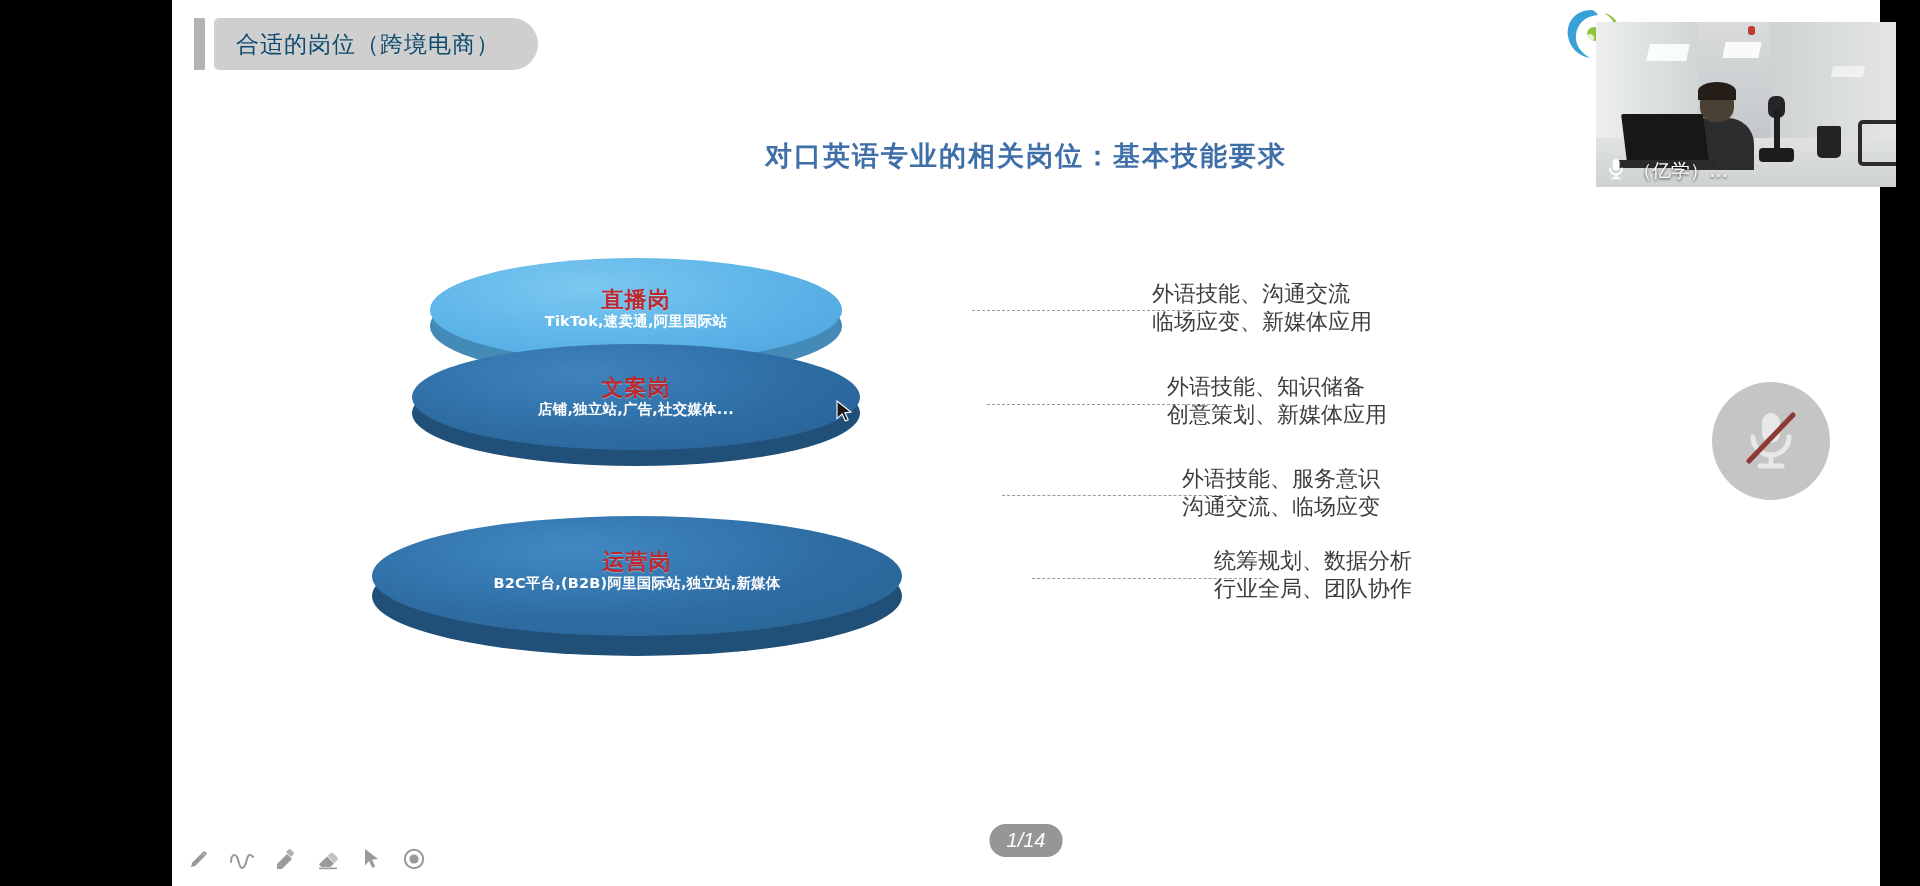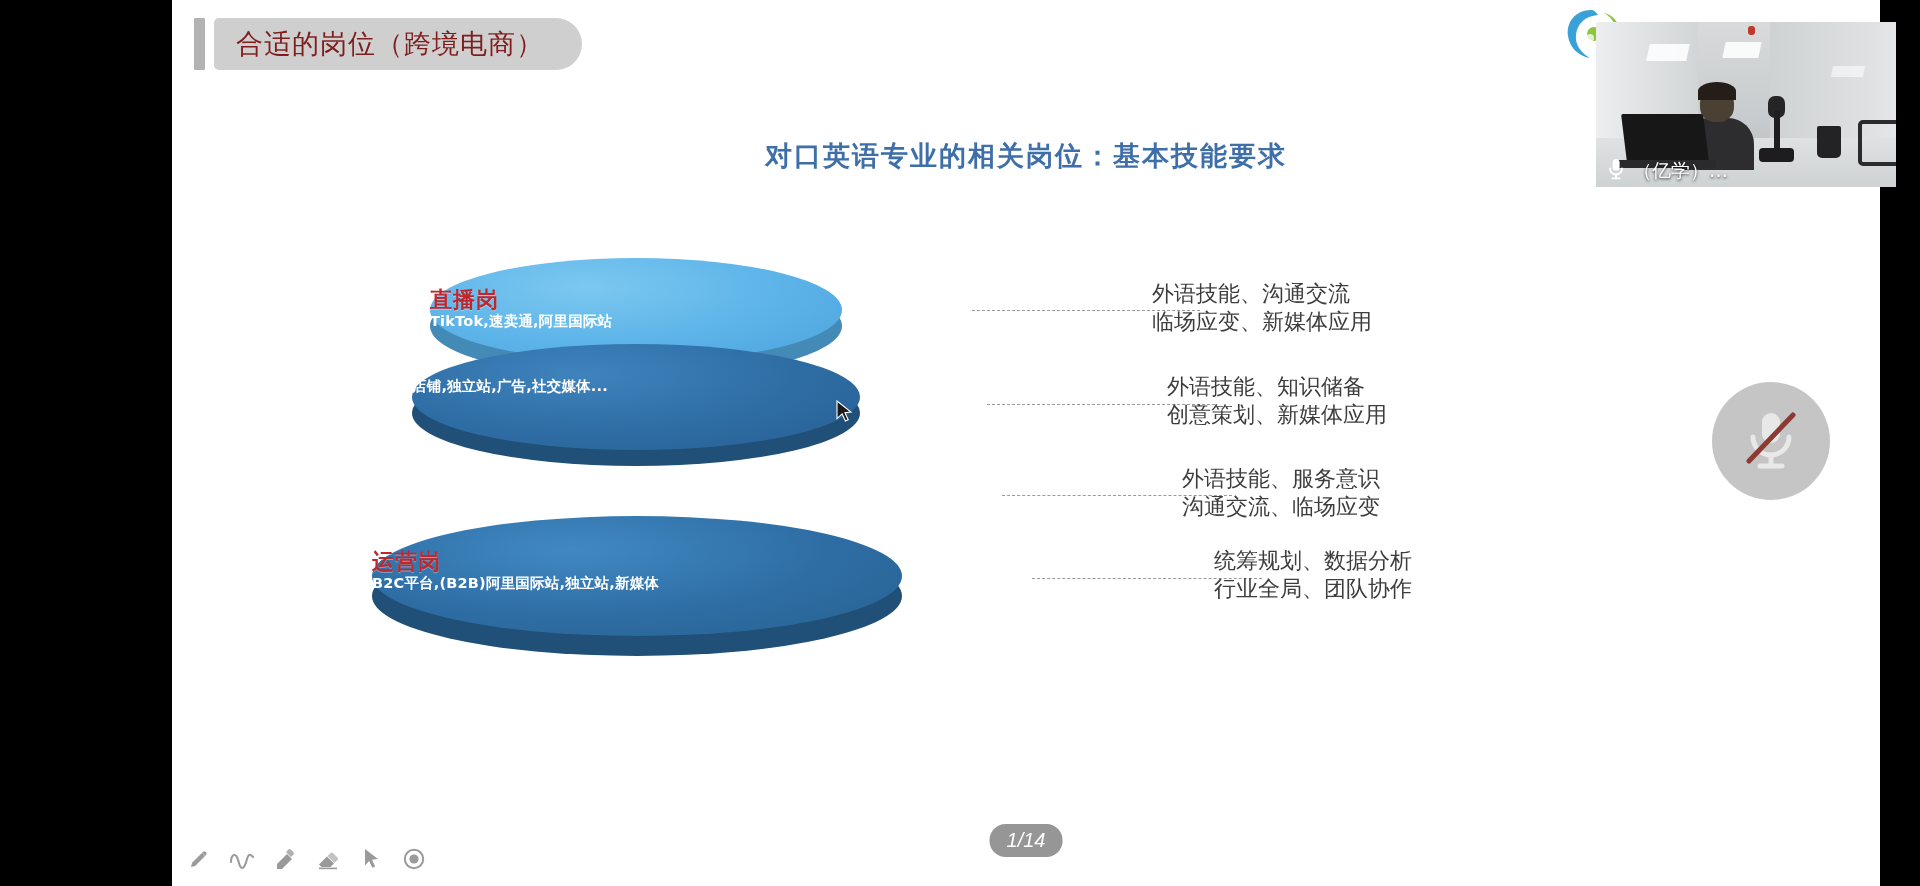--- a/index.html
+++ b/index.html
@@ -35,21 +35,21 @@
   }
   .title-chip{
     background:#cfcfcf;
     border-radius:5px 26px 26px 5px;
     padding:0 38px 0 22px;
     display:flex;align-items:center;
     height:52px;
     box-sizing:border-box;
   }
   .title-chip span{
-    font-size:27px;color:#7f1d1d;letter-spacing:1px;
+    font-size:23px;color:#0c4a6e;letter-spacing:1px;
     font-family:Liberation Sans, sans-serif;
     white-space:nowrap;
   }
 
   
   .heading{
     position:absolute;top:138px;left:0;width:100%;
     text-align:center;
     font-size:27px;font-weight:bold;color:#3f6fa8;
     letter-spacing:2px;
@@ -62,21 +62,21 @@
     width:640px;height:420px;
   }
   .layer{position:absolute;}
   .disc{
     position:absolute;left:0;top:0;width:100%;height:100%;
     border-radius:50%;
   }
   .disc.side{ filter:brightness(.86); }
   .layer-text{
     position:absolute;left:0;width:100%;
-    text-align:left;
+    text-align:center;
     pointer-events:none;
   }
   .layer-title{
     font-size:22px;font-weight:bold;color:#c0272d;
     font-family:"DejaVu Serif","Liberation Serif",serif;
     text-shadow:0 1px 0 rgba(255,255,255,.35);
     letter-spacing:1px;
     line-height:1.05;
   }
   .layer-sub{
@@ -216,20 +216,21 @@
         <div class="layer-text" style="top:30px;">
           <div class="layer-title">直播岗</div>
           <div class="layer-sub">TikTok,速卖通,阿里国际站</div>
         </div>
       </div>
 
       <div class="layer" style="left:40px;top:86px;width:448px;height:106px;">
         <div class="disc side" style="top:16px;background:#255c8c;"></div>
         <div class="disc" style="background:radial-gradient(ellipse at 38% 28%, #3f83bd 0%, #2e6da4 55%, #275f91 100%);"></div>
         <div class="layer-text" style="top:32px;">
+          <div class="layer-title">文案岗</div>
           <div class="layer-sub">店铺,独立站,广告,社交媒体...</div>
         </div>
       </div>
 
 
       <div class="layer" style="left:0px;top:258px;width:530px;height:120px;">
         <div class="disc side" style="top:20px;background:#255c8c;"></div>
         <div class="disc" style="background:radial-gradient(ellipse at 38% 28%, #4189c3 0%, #2e6da4 55%, #27618f 100%);"></div>
         <div class="layer-text" style="top:34px;">
           <div class="layer-title">运营岗</div>

